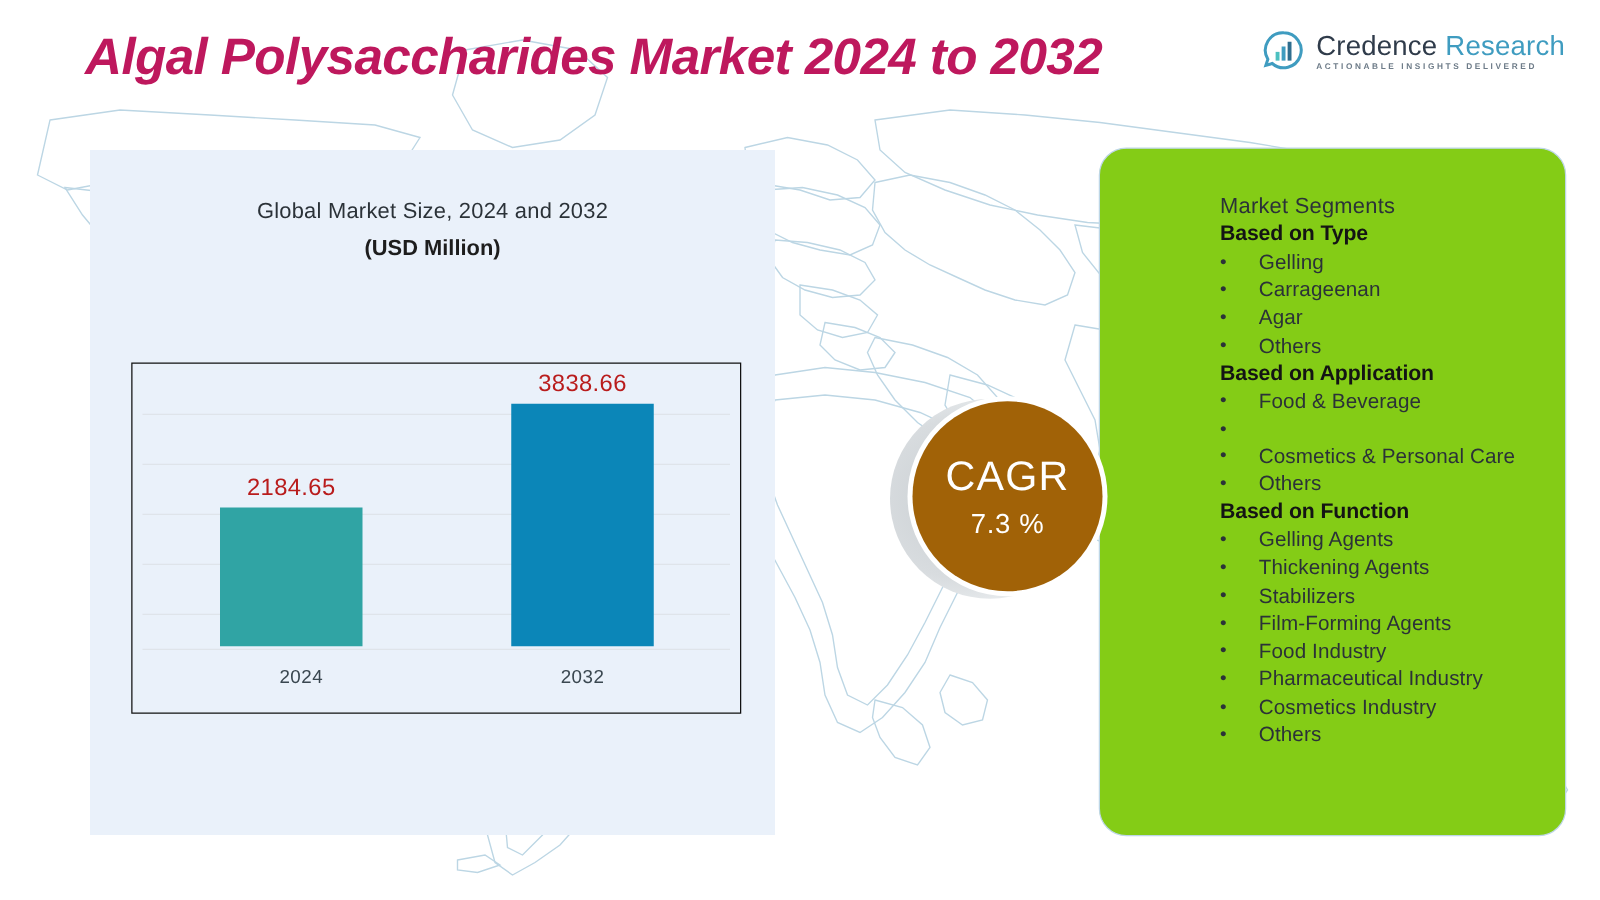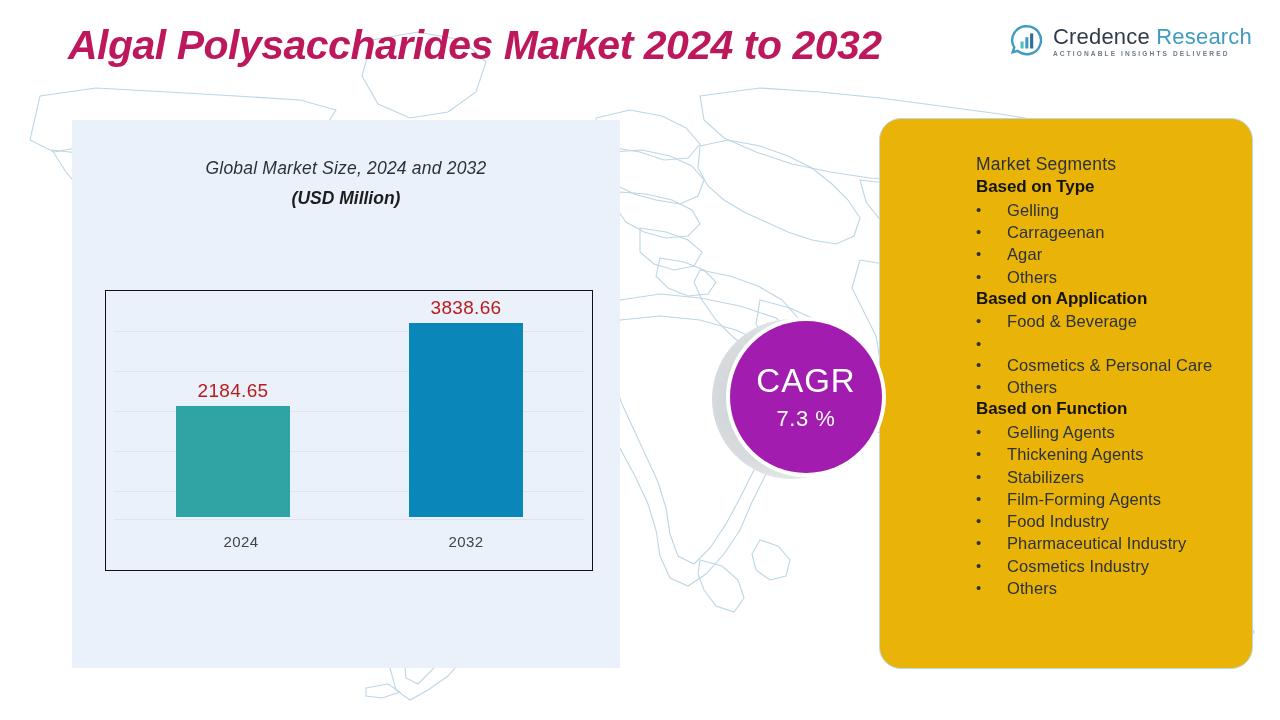--- a/index.html
+++ b/index.html
@@ -47,21 +47,20 @@
   }
 
   
   #left-panel {
     position:absolute; left:72px; top:120px; width:548px; height:548px;
     background:#eaf1fa; z-index:1;
   }
   #chart-heading {
     position:absolute; left:72px; top:158px; width:548px; z-index:4;
     text-align:center;
-    font-style:italic;
   }
   #chart-heading .line1 { font-size:17.5px; color:#2b3238; letter-spacing:.2px; }
   #chart-heading .line2 { font-size:17.5px; font-weight:bold; color:#1d1d1d; margin-top:9px; }
 
   
   #chart-frame {
     position:absolute; left:105px; top:290px; width:488px; height:281px;
     border:1.6px solid #111; z-index:3;
   }
   #chart-plot { position:absolute; inset:0; }
@@ -94,31 +93,31 @@
     position:absolute; left:-12px; top:2px; width:160px; height:160px;
     border-radius:50%;
     background:radial-gradient(circle at 34% 50%, #c9ced2 0%, #d8dcdf 48%, #eef1f3 74%, rgba(255,255,255,0) 80%);
   }
   #cagr-ring {
     position:absolute; left:2px; top:0; width:160px; height:160px;
     border-radius:50%; background:#ffffff;
   }
   #cagr-circle {
     position:absolute; left:6px; top:4px; width:152px; height:152px;
-    border-radius:50%; background:#a21caf;
+    border-radius:50%; background:#a16207;
     display:flex; flex-direction:column; align-items:center; justify-content:center;
     color:#ffffff;
   }
   #cagr-label { font-size:33px; letter-spacing:1px; line-height:1; }
   #cagr-value { font-size:22px; letter-spacing:.5px; margin-top:11px; line-height:1; }
 
   
   #segments-panel {
     position:absolute; left:879px; top:118px; width:374px; height:551px;
-    background:#eab308; border:1.4px solid #bdd6e6; border-radius:22px;
+    background:#84cc16; border:1.4px solid #bdd6e6; border-radius:22px;
     z-index:2; padding:34px 0 0 96px;
   }
   #segments-title {
     font-size:17.5px; color:#2b3238; letter-spacing:.2px; line-height:1.32;
   }
   .seg-group-title {
     font-size:17px; font-weight:bold; color:#141414; line-height:1.33;
     letter-spacing:-.1px;
   }
   .seg-item {

